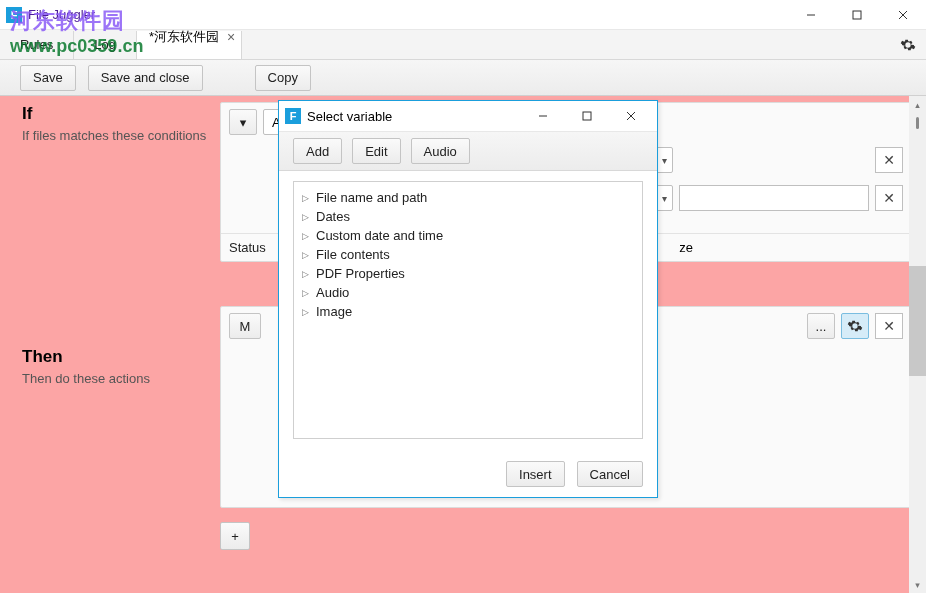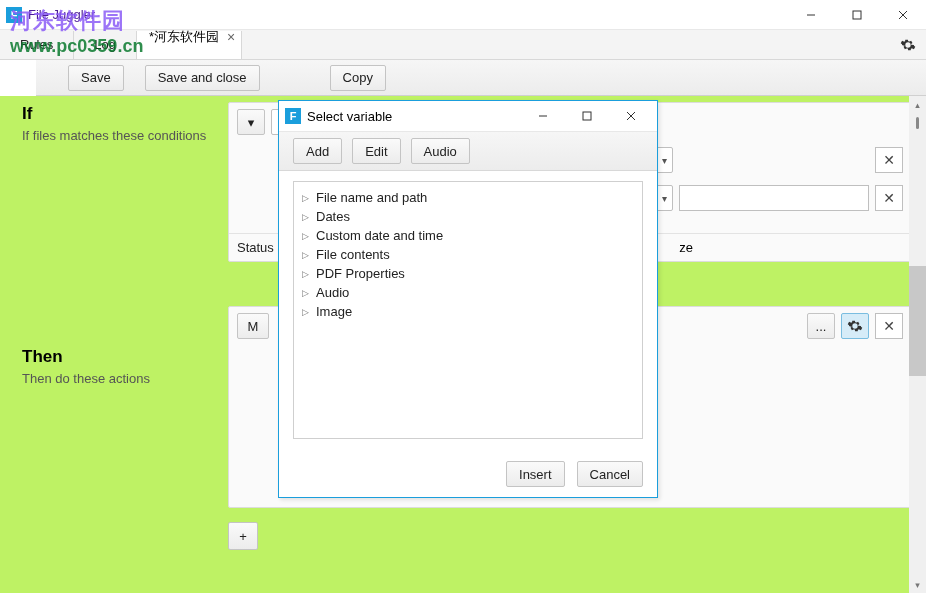--- a/index.html
+++ b/index.html
@@ -16,26 +16,26 @@
 .wm1 { font-size: 22px; font-weight: bold; color: #8b5cf6; letter-spacing: 1px; }
 .wm2 { font-size: 18px; font-weight: bold; color: #0b7a2f; }
 
 .tabrow { display: flex; align-items: center; height: 30px; background: #f4f4f4; border-bottom: 1px solid #d8d8d8; }
 .mtab { height: 28px; padding: 0 20px; display: flex; align-items: center; justify-content: center; border-right: 1px solid #d8d8d8; color: #222; cursor: default; }
 .doc-tab { height: 28px; padding: 0 6px 16px 12px; display: flex; align-items: center; border-right: 1px solid #d8d8d8; background:#fff; margin-left:0; }
 .doc-tab .x { margin-left: 8px; font-size: 14px; color:#666; }
 .tabrow .spacer { flex: 1; }
 .gear-main { width: 36px; display:flex; align-items:center; justify-content:center; }
 
-.toolbar { height: 36px; display:flex; align-items:center; gap:21px; padding: 4px 32px; background: linear-gradient(#f6f6f6,#ececec); border-bottom: 1px solid #d0d0d0; margin-left: 36px; }
+.toolbar { height: 36px; display:flex; align-items:center; gap:12px; padding: 4px 20px; background: linear-gradient(#f6f6f6,#ececec); border-bottom: 1px solid #d0d0d0; }
 .btn { height: 26px; padding: 0 12px; background: linear-gradient(#fafafa,#ececec); border: 1px solid #c4c4c4; border-radius:2px; color:#222; display:flex; align-items:center; justify-content:center; cursor:default; }
 .btn.small { width:28px; padding:0; }
 .btn.blue { background:#d6ecf8; border-color:#7abde0; }
 
-.content { display:flex; height: calc(593px - 30px - 30px - 36px); overflow: hidden; background:#bef264; position:relative;gap:8px;}
+.content { display:flex; height: calc(593px - 30px - 30px - 36px); overflow: hidden; background:#fca5a5; position:relative;}
 .leftcol { width: 220px; padding: 8px 8px 8px 22px; }
 .leftcol h3 { font-size: 17px; font-weight: bold; margin-bottom: 4px; }
 .leftcol .sub { color: #555; font-size: 13px; margin-bottom: 24px; }
 .leftspacer1 { height: 180px; }
 
 .rightcol { flex:1; padding: 6px 14px 10px 0; overflow:hidden; position:relative; }
 .ruleblock { background:#fafafa; border:1px solid #dcdcdc; border-radius:2px; margin-bottom:14px; position:relative;}
 .row1 { display:flex; align-items:center; padding:6px 8px; gap:6px; }
 .row1 .dd { height:26px; border:1px solid #bfbfbf; background:#fff; display:flex; align-items:center; padding:0 18px 0 8px; position:relative; border-radius:2px;}
 .row1 .dd:after{content:"▾"; position:absolute; right:5px; color:#555; font-size:10px;}

